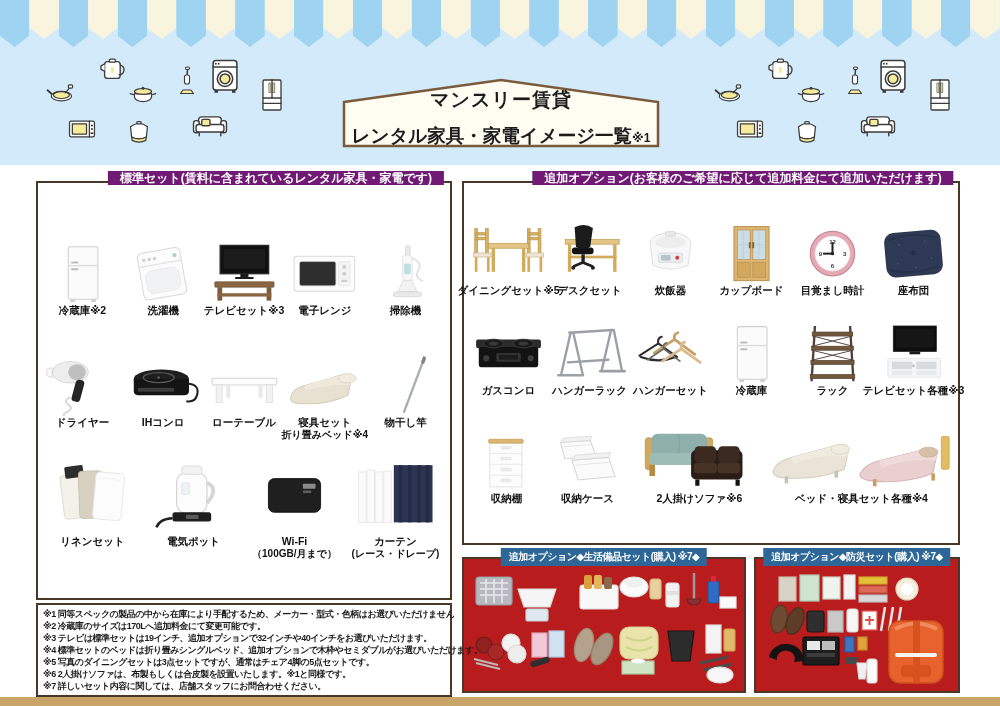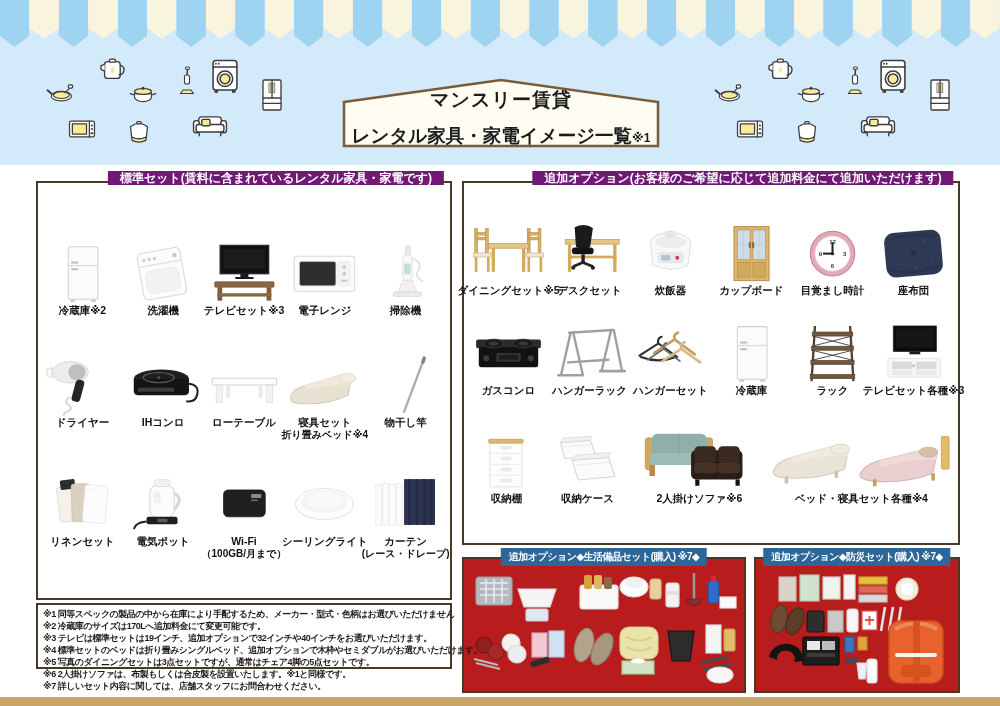--- a/index.html
+++ b/index.html
@@ -41,21 +41,21 @@
   
   .purchase-box{position:absolute;background:#b91c1c;border:2px solid #4a3827;box-sizing:border-box;}
   #life-box{left:462px;top:557px;width:284px;height:136px;}
   #disaster-box{left:754px;top:557px;width:206px;height:136px;padding-left:43px;}
   .purchase-header{position:absolute;top:-11px;left:50%;transform:translateX(-50%);
     background:#2d6797;color:#fff;font-weight:bold;font-size:10px;letter-spacing:-0.5px;
     line-height:1;padding:4px 8px;white-space:nowrap;}
   .collage{position:absolute;inset:12px 4px 4px;}
   .collage svg{width:100%;height:100%;display:block;}
   
-  #footnotes{position:absolute;left:36px;top:603px;width:416px;height:66px;
+  #footnotes{position:absolute;left:36px;top:603px;width:416px;height:94px;
     border:2px solid #4a3827;box-sizing:border-box;padding:4px 4px 0 5px;background:#fff;}
   .fn{font-size:9px;font-weight:bold;color:#1d1d1d;line-height:1.33;letter-spacing:-0.5px;white-space:nowrap;}
   
   .bottom-frame{position:absolute;left:0;right:0;bottom:0;height:9px;background:#c9a469;}
 </style>
 </head>
 <body>
 
 <div class="page">
 
@@ -482,30 +482,20 @@
           <div class="product">
             <div class="pimg">
               <svg viewBox="0 0 120 90" preserveAspectRatio="xMidYMax meet">
                 <rect x="29" y="23" width="62" height="40" rx="7" fill="#1f1f1f" stroke="#0c0c0c"></rect>
                 <rect x="70" y="29" width="15" height="6" rx="1" fill="#8a8a8a"></rect>
                 <rect x="70" y="37" width="10" height="3" rx="1" fill="#5e5e5e"></rect>
               </svg>
             </div>
             <div class="plabel">Wi-Fi</div>
             <div class="plabel psub">（100GB/月まで）</div>
-          </div>
-          <div class="product">
-            <div class="pimg">
-              <svg viewBox="0 0 120 90" preserveAspectRatio="xMidYMax meet">
-                <ellipse cx="60" cy="44" rx="43" ry="23" fill="#fdfdfd" stroke="#e4e4e4" stroke-width="1.5"></ellipse>
-                <ellipse cx="60" cy="40" rx="35" ry="17" fill="#f5f5f5"></ellipse>
-                <ellipse cx="60" cy="38" rx="26" ry="12" fill="#fafafa"></ellipse>
-              </svg>
-            </div>
-            <div class="plabel">シーリングライト</div>
           </div>
           <div class="product">
             <div class="pimg">
               <svg viewBox="0 0 120 90" preserveAspectRatio="xMidYMax meet">
                 <g fill="#fbfbfb" stroke="#e9e9e9" stroke-width="1.2">
                   <rect x="16" y="15" width="9" height="60"></rect>
                   <rect x="26" y="13" width="9" height="62"></rect>
                   <rect x="36" y="15" width="9" height="60"></rect>
                   <rect x="46" y="14" width="9" height="61"></rect>
                 </g>

